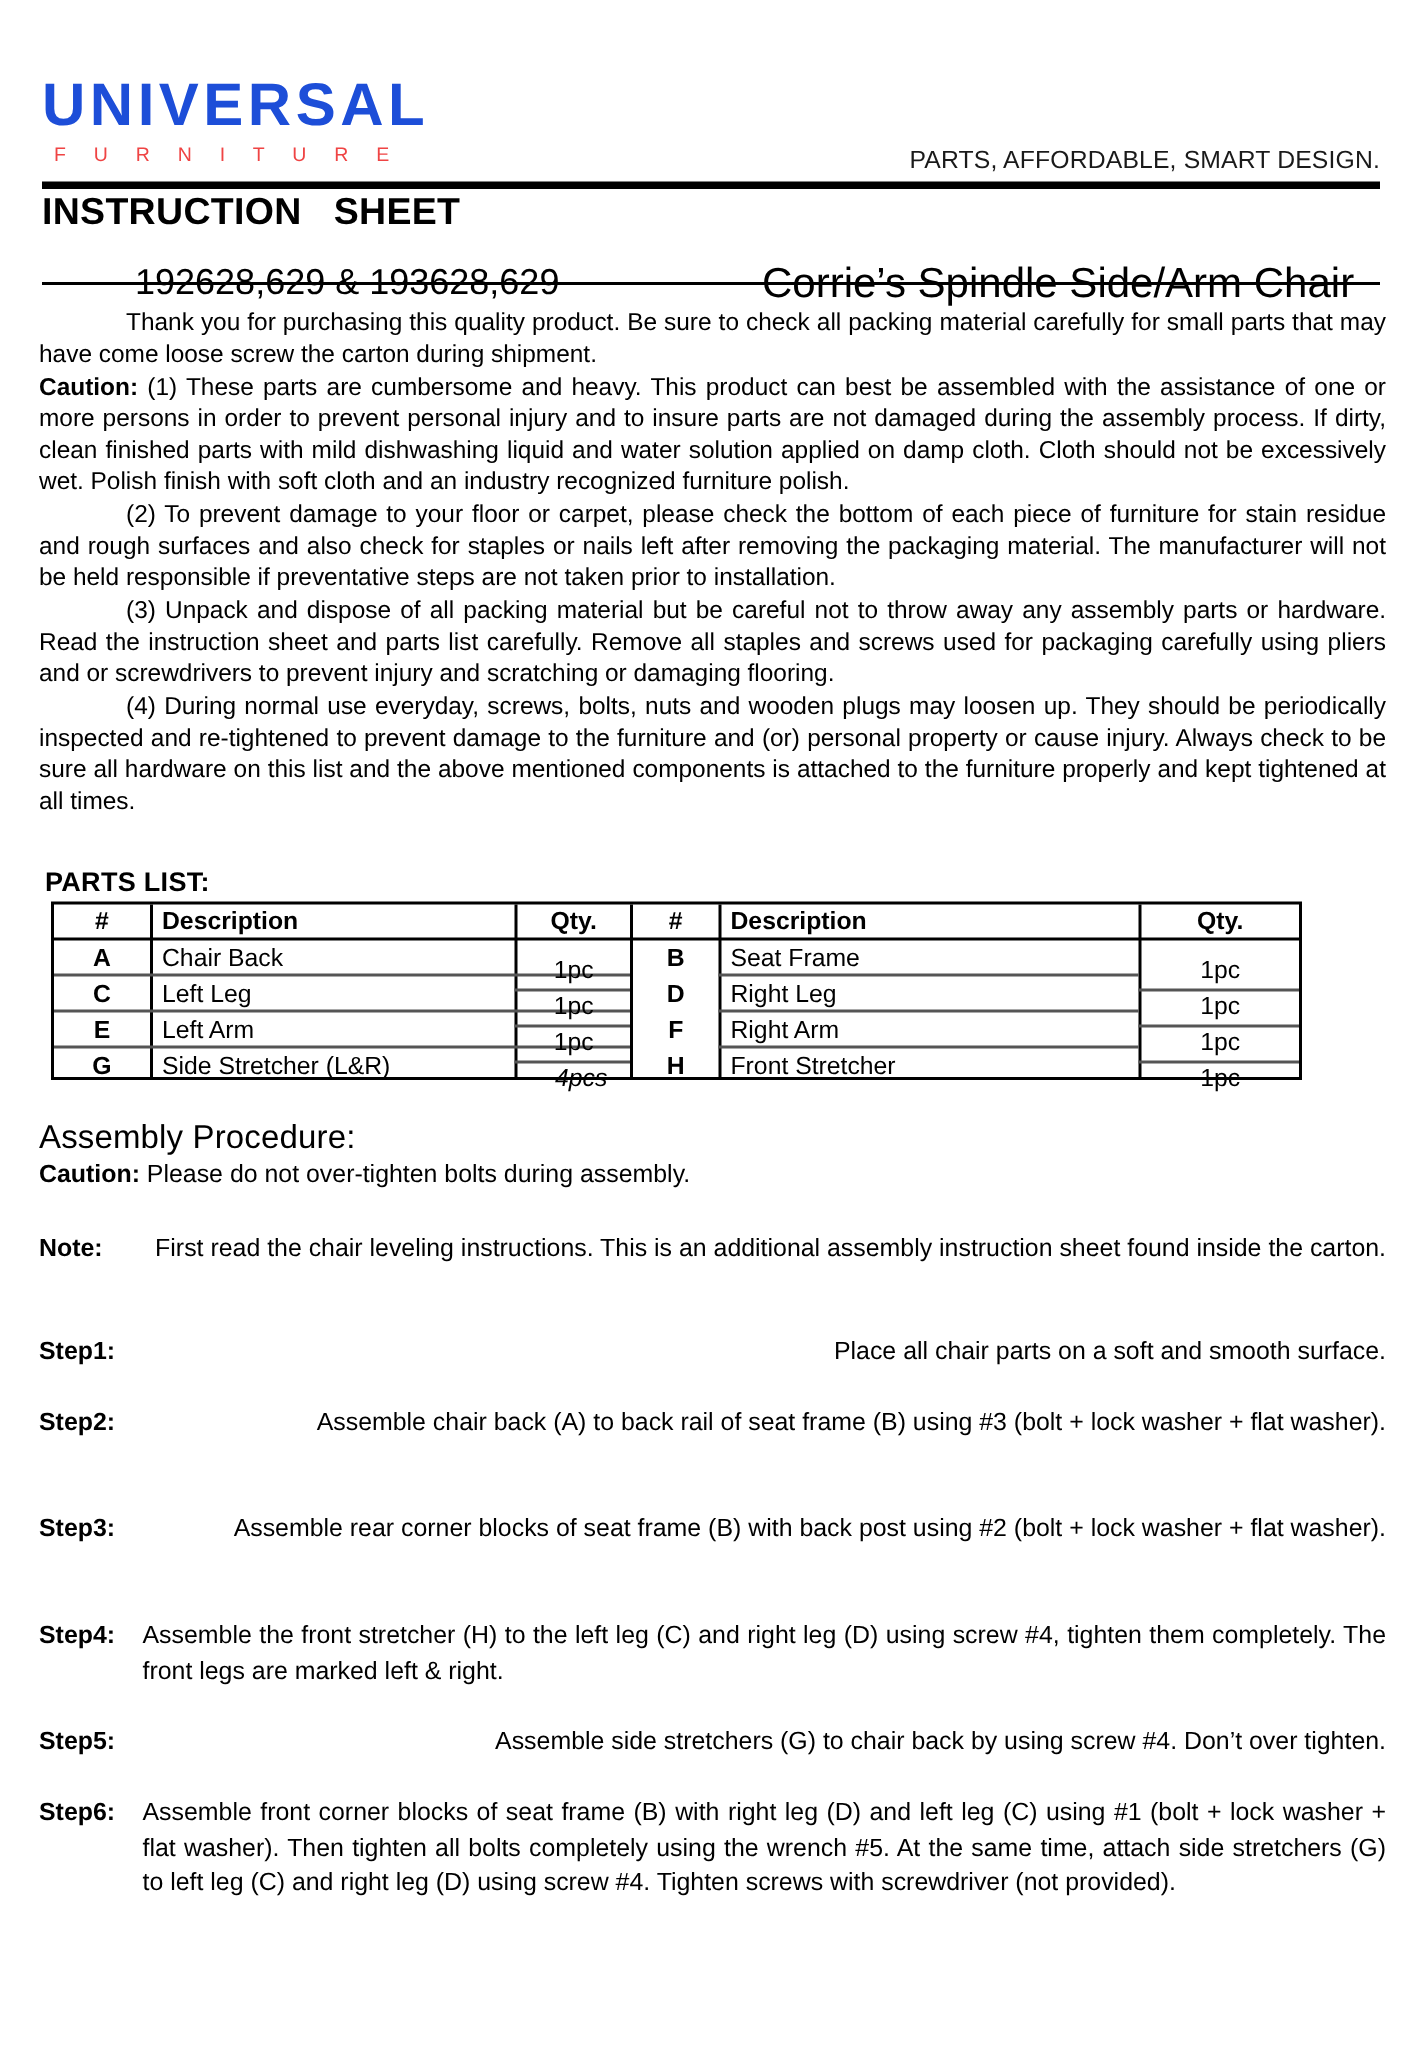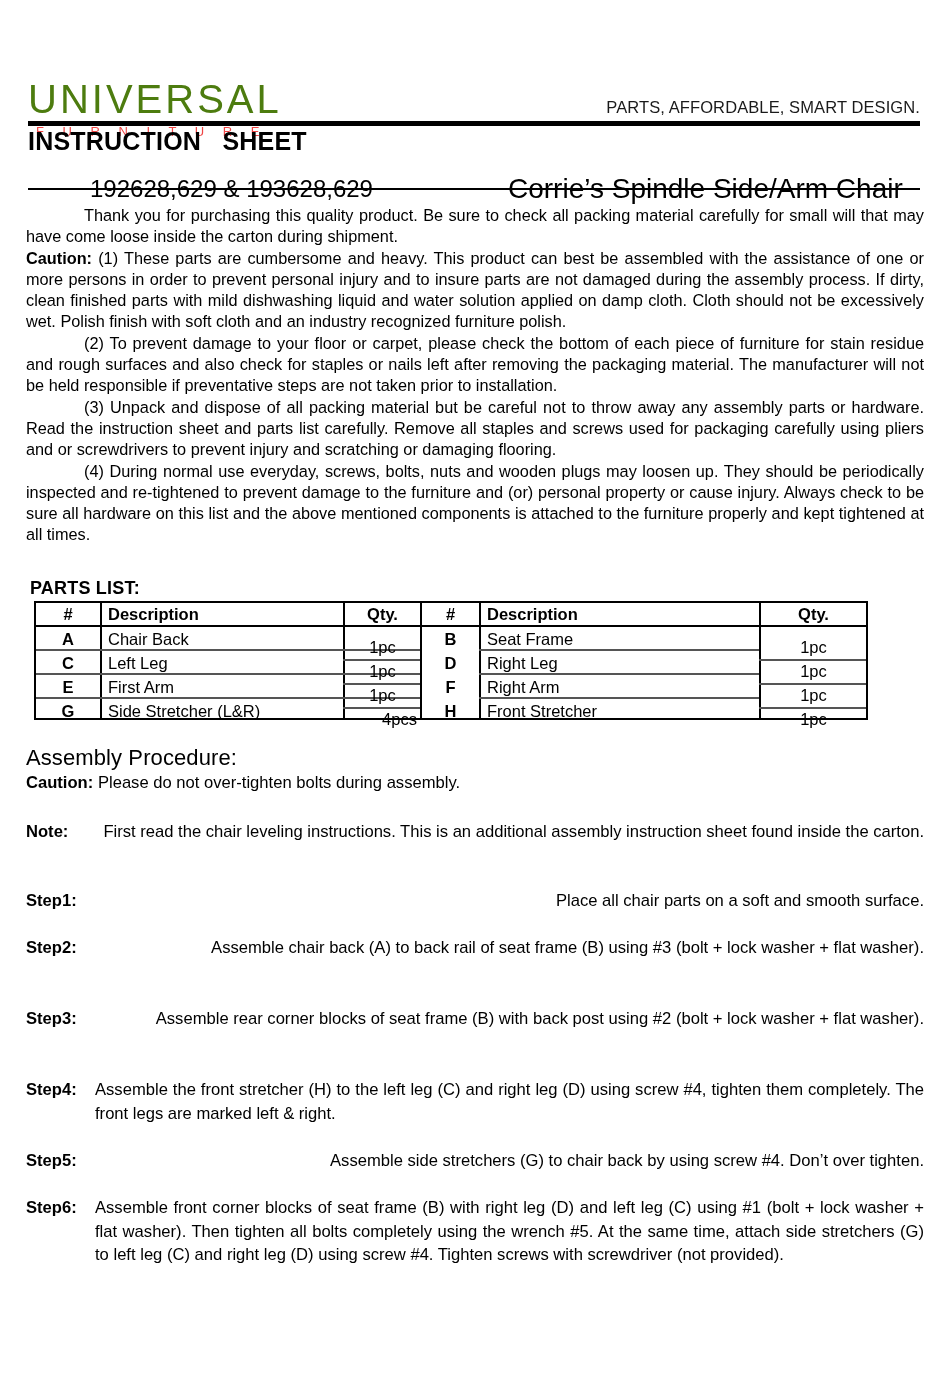--- a/index.html
+++ b/index.html
@@ -29,26 +29,25 @@
     height: 112px;
   }
   .logo-wrap {
     position: absolute;
     left: 28px;
     top: 48px;
   }
   .logo-main {
     font-family: "Liberation Sans", sans-serif;
     font-size: 40px;
-    font-weight: 400;
+    font-weight: 700;
     letter-spacing: 3.0px;
     line-height: 44px;
-    color: #4d7c0f;
-    white-space: nowrap;
-    margin-top: 29px;
+    color: #1d4ed8;
+    white-space: nowrap;
   }
   .logo-sub {
     font-family: "Liberation Sans", sans-serif;
     font-size: 13px;
     font-weight: 400;
     letter-spacing: 7.5px;
     color: #ef4444;
     margin-top: 3px;
     margin-left: 8px;
     white-space: nowrap;
@@ -286,21 +285,21 @@
     <div class="title-main">INSTRUCTION   SHEET</div>
     <div class="title-row">
       <span class="title-model">192628,629 &amp; 193628,629</span>
       <span class="title-product">Corrie’s Spindle Side/Arm Chair</span>
     </div>
   </div>
 
   <div class="rule-thin"></div>
 
   <div class="body-area">
-    <p class="para indent"><span>Thank you for purchasing this quality product. Be sure to check all packing material carefully for small will that may have come loose inside the carton during shipment.</span></p>
+    <p class="para indent"><span>Thank you for purchasing this quality product. Be sure to check all packing material carefully for small parts that may have come loose screw the carton during shipment.</span></p>
     <p class="para"><span class="b">Caution:</span><span> (1) These parts are cumbersome and heavy. This product can best be assembled with the assistance of one or more persons in order to prevent personal injury and to insure parts are not damaged during the assembly process. If dirty, clean finished parts with mild dishwashing liquid and water solution applied on damp cloth. Cloth should not be excessively wet. Polish finish with soft cloth and an industry recognized furniture polish.</span></p>
     <p class="para indent"><span>(2) To prevent damage to your floor or carpet, please check the bottom of each piece of furniture for stain residue and rough surfaces and also check for staples or nails left after removing the packaging material. The manufacturer will not be held responsible if preventative steps are not taken prior to installation.</span></p>
     <p class="para indent"><span>(3) Unpack and dispose of all packing material but be careful not to throw away any assembly parts or hardware. Read the instruction sheet and parts list carefully. Remove all staples and screws used for packaging carefully using pliers and or screwdrivers to prevent injury and scratching or damaging flooring.</span></p>
     <p class="para indent"><span>(4) During normal use everyday, screws, bolts, nuts and wooden plugs may loosen up. They should be periodically inspected and re-tightened to prevent damage to the furniture and (or) personal property or cause injury. Always check to be sure all hardware on this list and the above mentioned components is attached to the furniture properly and kept tightened at all times.</span></p>
   </div>
 
   <div class="parts-heading">PARTS LIST:</div>
 
   <div class="parts-table">
     <div class="pt-grid">
@@ -341,29 +340,29 @@
       <div class="cell ctr" style="left:725px; width:105px; top:34px;">1pc</div>
 
       <div class="cell letter" style="left:0; width:64px; top:50px;">C</div>
       <div class="cell" style="left:72px; top:50px;">Left Leg</div>
       <div class="cell ctr" style="left:309px; width:75px; top:58px;">1pc</div>
       <div class="cell letter" style="left:386px; width:57px; top:50px;">D</div>
       <div class="cell" style="left:451px; top:50px;">Right Leg</div>
       <div class="cell ctr" style="left:725px; width:105px; top:58px;">1pc</div>
 
       <div class="cell letter" style="left:0; width:64px; top:74px;">E</div>
-      <div class="cell" style="left:72px; top:74px;">First Arm</div>
+      <div class="cell" style="left:72px; top:74px;">Left Arm</div>
       <div class="cell ctr" style="left:309px; width:75px; top:82px;">1pc</div>
       <div class="cell letter" style="left:386px; width:57px; top:74px;">F</div>
       <div class="cell" style="left:451px; top:74px;">Right Arm</div>
       <div class="cell ctr" style="left:725px; width:105px; top:82px;">1pc</div>
 
       <div class="cell letter" style="left:0; width:64px; top:98px;">G</div>
       <div class="cell" style="left:72px; top:98px;">Side Stretcher (L&amp;R)</div>
-      <div class="cell ctr" style="left:326px; width:75px; top:106px;">4pcs</div>
+      <div class="cell ctr" style="left:314px; width:75px; top:106px;font-style:italic;">4pcs</div>
       <div class="cell letter" style="left:386px; width:57px; top:98px;">H</div>
       <div class="cell" style="left:451px; top:98px;">Front Stretcher</div>
       <div class="cell ctr" style="left:725px; width:105px; top:106px;">1pc</div>
     </div>
   </div>
 
   <div class="assembly-heading">Assembly Procedure:</div>
   <div class="assembly-caution"><span class="b">Caution:</span><span> Please do not over-tighten bolts during assembly.</span></div>
 
   <div class="step nojust" style="top:820px;">

